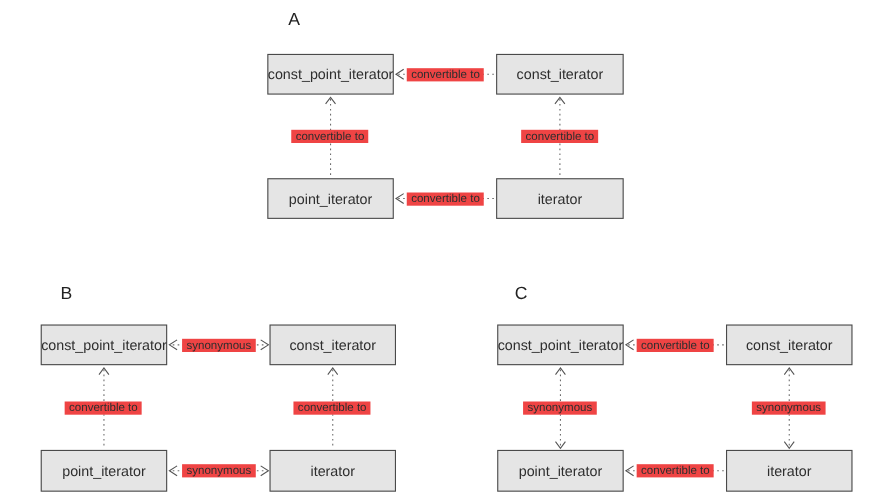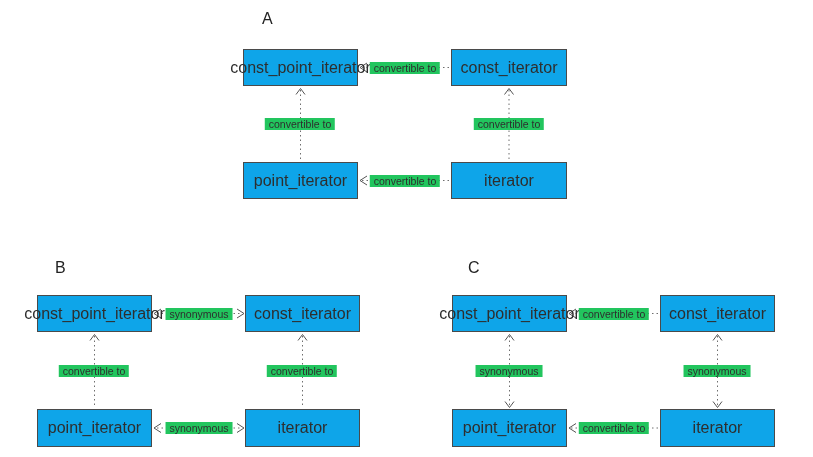--- a/index.html
+++ b/index.html
@@ -14,32 +14,32 @@
   .diagram-letter {
     position: absolute;
     font-size: 16px;
     line-height: 16px;
     color: #222222;
   }
   .node {
     position: absolute;
     box-sizing: border-box;
     border: 1px solid #4a4a4a;
-    background: #0ea5e9;
+    background: #e5e5e5;
     display: flex;
     align-items: center;
     justify-content: center;
-    font-size: 16px;
+    font-size: 13px;
     color: #2e2e2e;
     white-space: nowrap;
   }
   .edge-label {
     position: absolute;
     transform: translate(-50%, -50%);
-    background: #22c55e;
+    background: #ef4444;
     padding: 0 4px;
     font-size: 10.5px;
     color: #2e2e2e;
     white-space: nowrap;
   }
   .dotline { stroke: #6e6e6e; stroke-width: 1; fill: none; stroke-dasharray: 1.5 3; }
   .chev { stroke: #555555; stroke-width: 1; fill: none; }
 </style>
 </head>
 <body>

